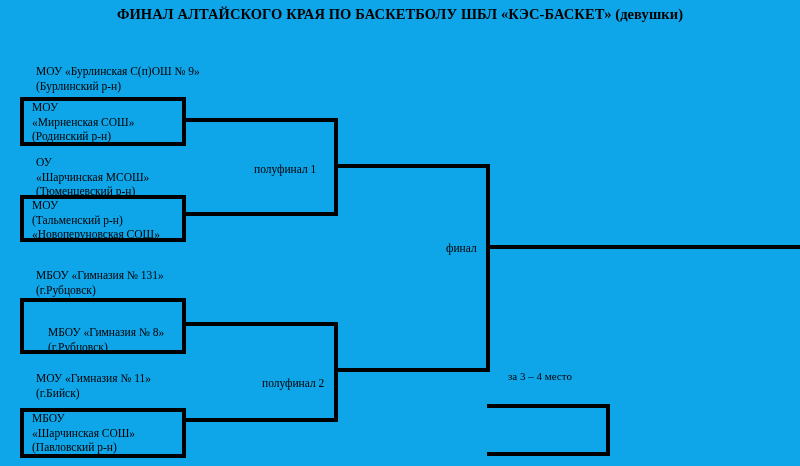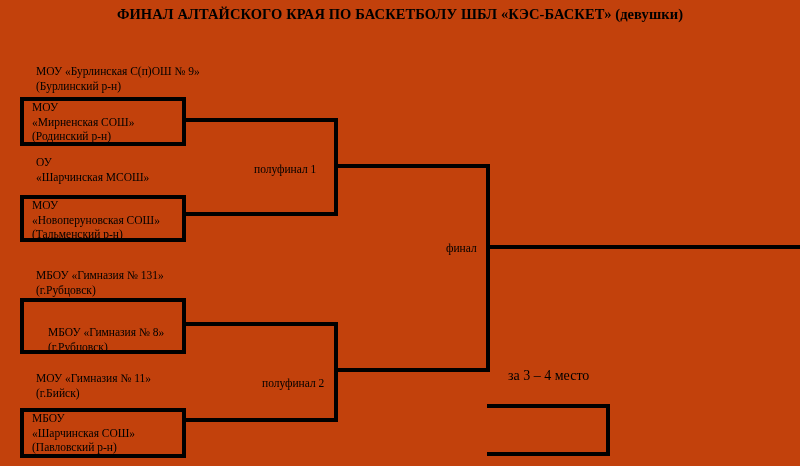--- a/index.html
+++ b/index.html
@@ -9,21 +9,21 @@
   }
   body {
     font-family: "Liberation Serif", "DejaVu Serif", serif;
     color: #000000;
   }
   #root {
     position: relative;
     width: 800px;
     height: 466px;
     overflow: hidden;
-    background: #c2410c;
+    background: #0ea5e9;
   }
 
   
   .title {
     position: absolute;
     left: 0;
     top: 6px;
     width: 800px;
     text-align: center;
     font-family: "Liberation Serif", "DejaVu Serif", serif;
@@ -71,21 +71,21 @@
   
   .roundlabel {
     position: absolute;
     font-size: 11.5px;
     line-height: 14px;
     white-space: nowrap;
     color: #000000;
   }
   .placelabel {
     position: absolute;
-    font-size: 14px;
+    font-size: 11px;
     line-height: 14px;
     white-space: nowrap;
     color: #000000;
   }
 </style>
 </head>
 <body>
 
 <div id="root">
 
@@ -99,27 +99,28 @@
   <div class="teambox" style="left:20px; top:97px; width:166px; height:49px;"></div>
   <div class="team" style="left:32px; top:100px;">
     <span class="ln">МОУ</span>
     <span class="ln">«Мирненская СОШ»</span>
     <span class="ln">(Родинский р-н)</span>
   </div>
 
   <div class="team" style="left:36px; top:155px;">
     <span class="ln">ОУ</span>
     <span class="ln">«Шарчинская МСОШ»</span>
+    <span class="ln">(Тюменцевский р-н)</span>
   </div>
 
   <div class="teambox" style="left:20px; top:195px; width:166px; height:47px;"></div>
   <div class="team" style="left:32px; top:198px;">
     <span class="ln">МОУ</span>
+    <span class="ln">(Тальменский р-н)</span>
     <span class="ln">«Новоперуновская СОШ»</span>
-    <span class="ln">(Тальменский р-н)</span>
   </div>
 
   <div class="bracket" style="left:185px; top:118px; width:153px; height:98px;"></div>
   <div class="roundlabel" style="left:254px; top:162px;">полуфинал 1</div>
 
   <div class="team" style="left:36px; top:268px;">
     <span class="ln">МБОУ «Гимназия № 131»</span>
     <span class="ln">(г.Рубцовск)</span>
   </div>
 

